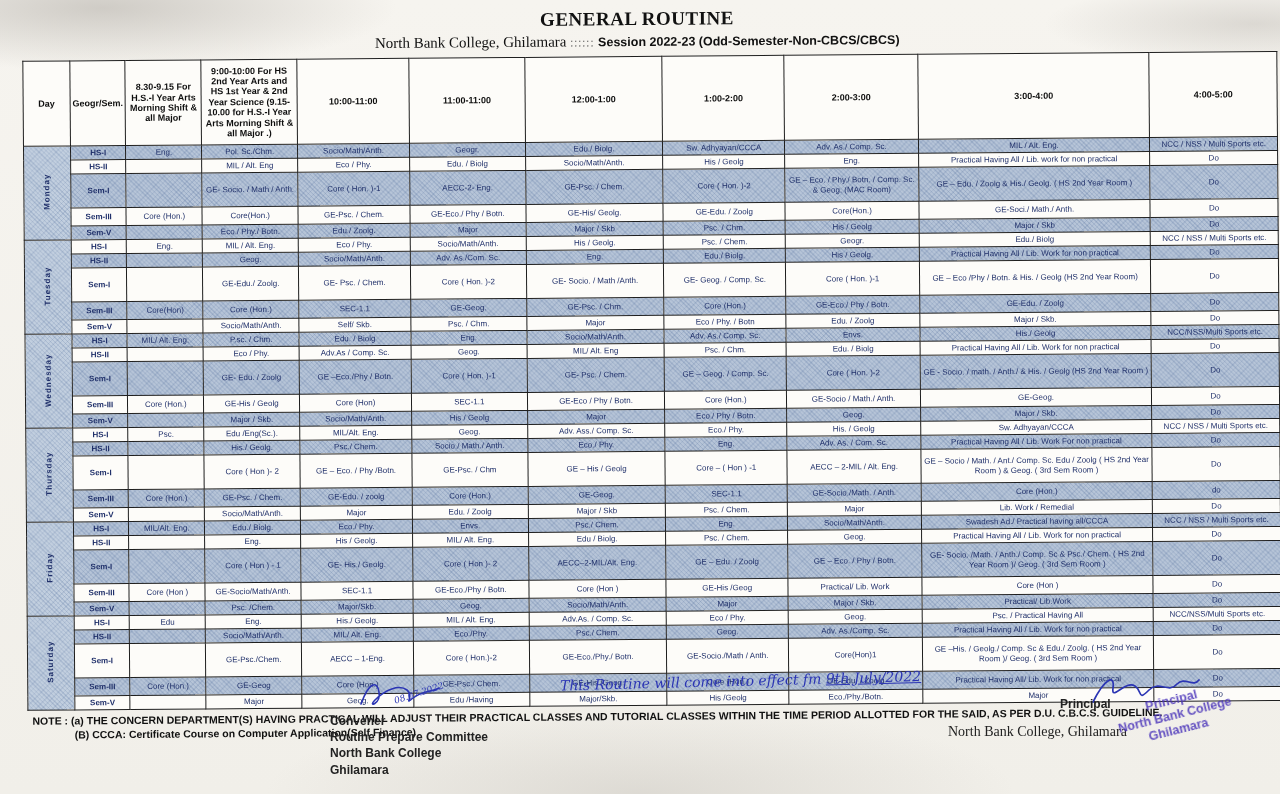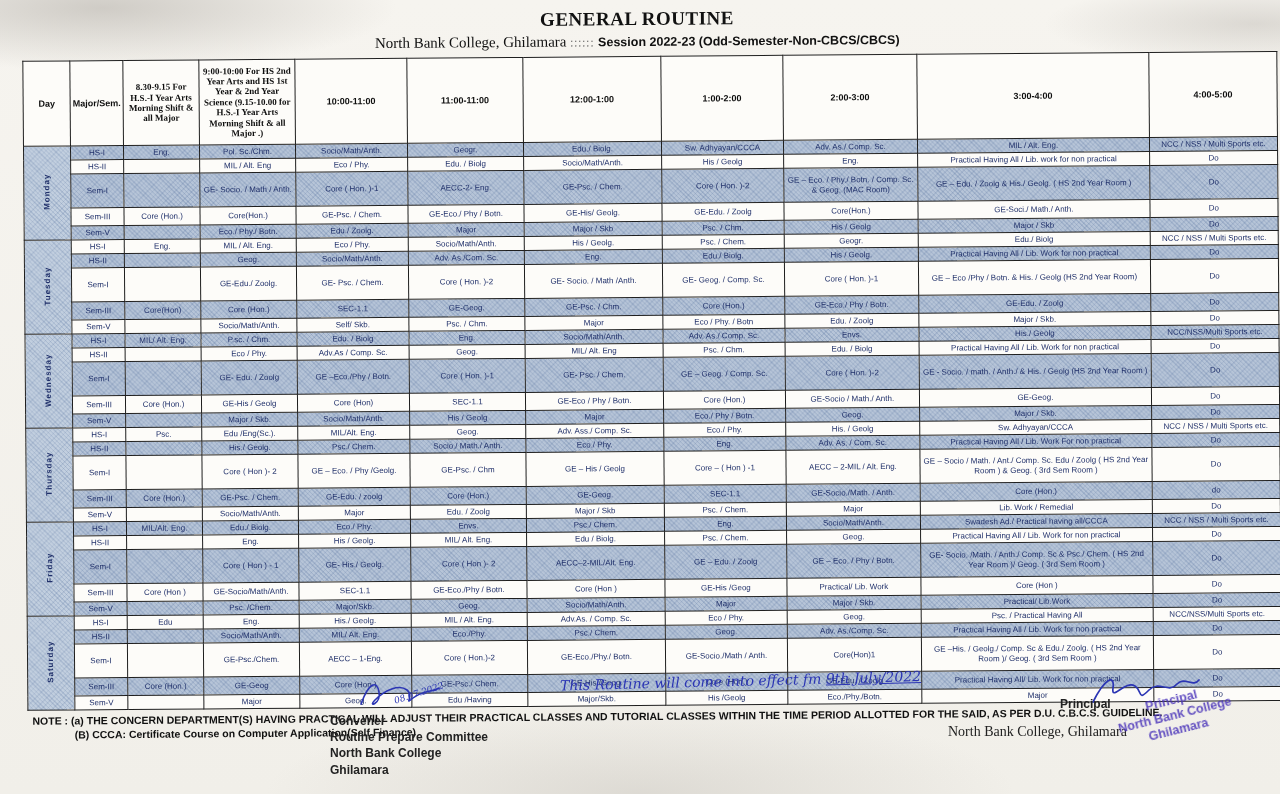--- a/index.html
+++ b/index.html
@@ -36,41 +36,41 @@
     border:1px solid #1f1f1f;
     font-size:8px;line-height:1.15;
     padding:0 1px;text-align:center;vertical-align:middle;
     color:#20306a;
     overflow:hidden;
     height:13px;
   }
   table.routine th{
     font-size:9px;color:#0e0e0e;font-weight:bold;height:84px;padding:0 2px;
   }
-  th.small-head{font-size:8px;font-family:Liberation Serif, serif;}
+  th.small-head{font-size:8px;}
   tr.row-semi td{height:33px;}
   tr.row-semiii td{height:17px;}
   td.hl, th.hl{
     background-color:#b7c5d8;
     background-image:
       repeating-linear-gradient(45deg, rgba(52,84,138,.20) 0 1px, transparent 1px 3px),
       repeating-linear-gradient(-45deg, rgba(52,84,138,.14) 0 1px, transparent 1px 4px);
   }
   td.day-cell{
     width:44px;font-weight:bold;color:#15234d;font-size:9px;
     background-color:#c2cfdf;
     background-image:
       repeating-linear-gradient(45deg, rgba(52,84,138,.18) 0 1px, transparent 1px 3px),
       repeating-linear-gradient(-45deg, rgba(52,84,138,.12) 0 1px, transparent 1px 4px);
   }
   td.day-cell span{
     display:inline-block;transform:rotate(180deg);
     writing-mode:vertical-rl;letter-spacing:1px;
   }
-  td.row-label{font-weight:normal;color:#18264f;}
+  td.row-label{font-weight:bold;color:#18264f;}
   td.blocktop{border-top:2px solid #111;}
   .notes{margin:4px 0 0 30px;font-size:10.5px;font-weight:bold;color:#111;}
   .notes .n2{margin:2px 0 0 42px;}
   .hand{
     position:absolute;color:#2b35b4;
     font-family:"DejaVu Serif", serif;font-style:italic;
   }
   .hand-note{left:560px;top:672px;font-size:14px;transform:rotate(-1.5deg);width:420px;}
   .hand-note .u{text-decoration:underline;}
   .sig-block{
@@ -122,21 +122,21 @@
           <col style="width:116px">
         <col style="width:138px">
           <col style="width:122px">
           <col style="width:134px">
         <col style="width:232px">
           <col style="width:128px">
       </colgroup>
       <thead>
         <tr id="head-row">
             <th>Day</th>
-            <th>Major/Sem.</th>
+            <th>Geogr/Sem.</th>
             <th class="small-head">8.30-9.15 For H.S.-I Year Arts Morning Shift &amp; all Major</th>
             <th class="small-head">9:00-10:00 For HS 2nd Year Arts and HS 1st Year &amp; 2nd Year Science (9.15-10.00 for H.S.-I Year Arts Morning Shift &amp; all Major .)</th>
             <th>10:00-11:00</th>
             <th>11:00-11:00</th>
             <th>12:00-1:00</th>
             <th>1:00-2:00</th>
             <th>2:00-3:00</th>
             <th>3:00-4:00</th>
             <th>4:00-5:00</th>
           </tr>
@@ -347,21 +347,21 @@
             <td class="hl ">Eco./ Phy.</td>
             <td class="hl ">Eng.</td>
             <td class="hl ">Adv. As. / Com. Sc.</td>
             <td class="hl ">Practical Having All / Lib. Work For non practical</td>
             <td class="hl ">Do</td>
           </tr>
           <tr class="row-semi">
             <td class="row-label">Sem-I</td>
             <td class=""></td>
             <td class="">Core ( Hon )- 2</td>
-            <td class="">GE – Eco. / Phy /Geolg.</td>
+            <td class="">GE – Eco. / Phy /Botn.</td>
             <td class="">GE-Psc. / Chm</td>
             <td class="">GE – His / Geolg</td>
             <td class="">Core – ( Hon ) -1</td>
             <td class="">AECC – 2-MIL / Alt. Eng.</td>
             <td class="">GE – Socio / Math. / Ant./ Comp. Sc. Edu / Zoolg ( HS 2nd Year Room ) &amp; Geog. ( 3rd Sem Room )</td>
             <td class="">Do</td>
           </tr>
           <tr class="row-semiii">
             <td class="row-label hl">Sem-III</td>
             <td class="hl ">Core (Hon.)</td>

